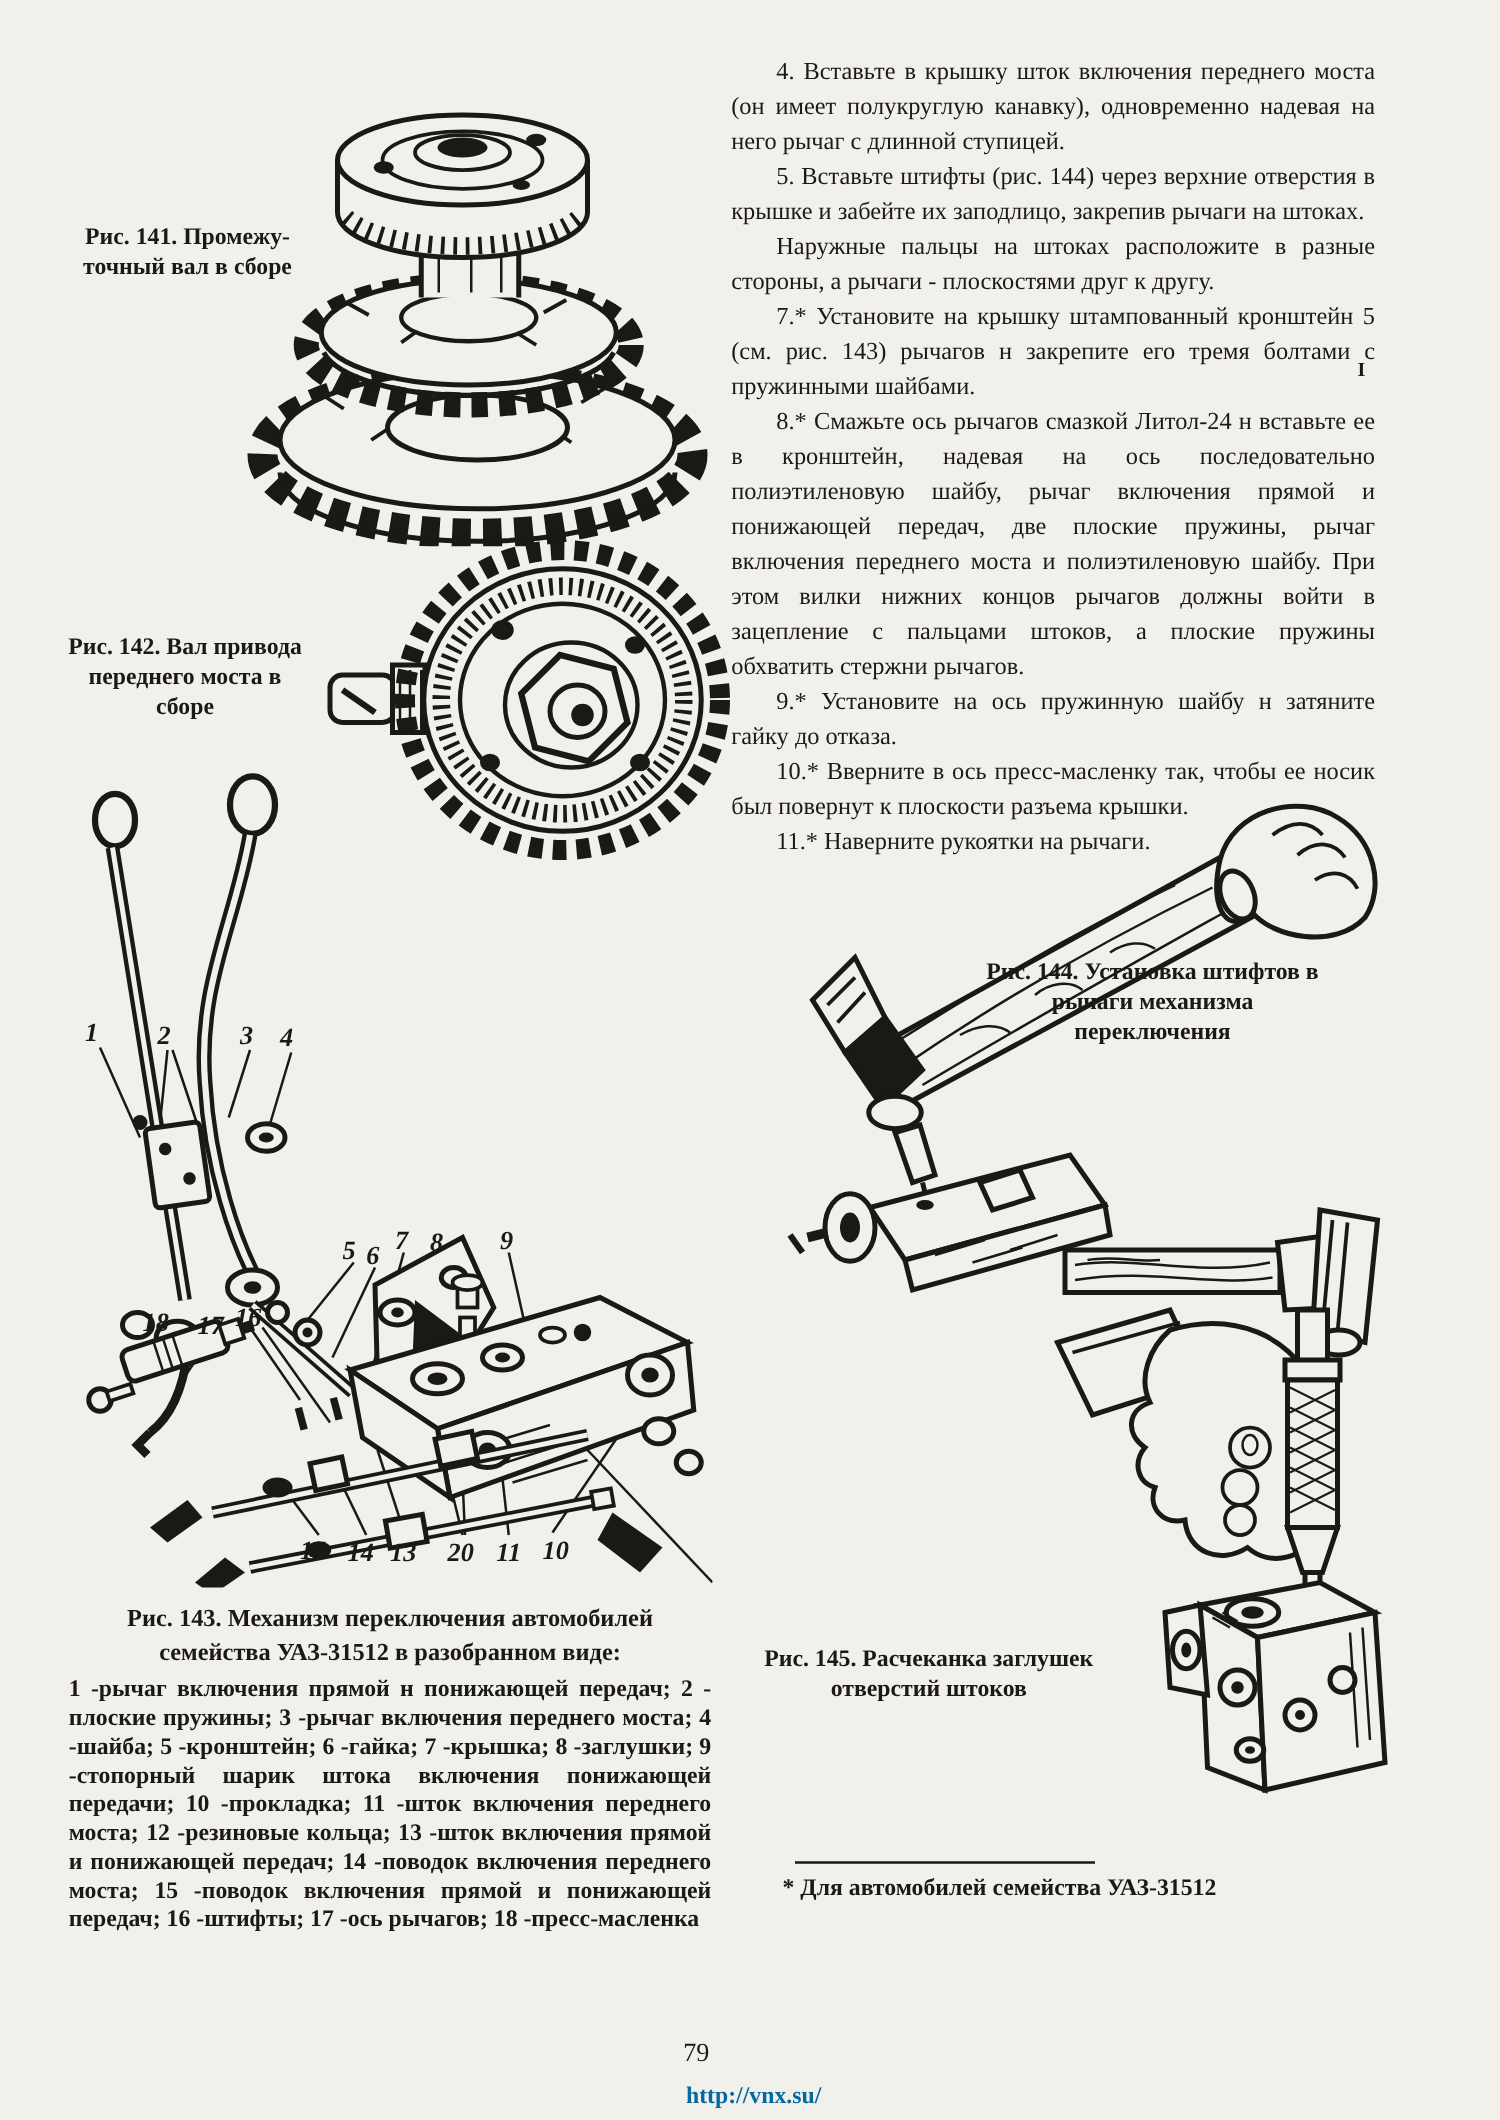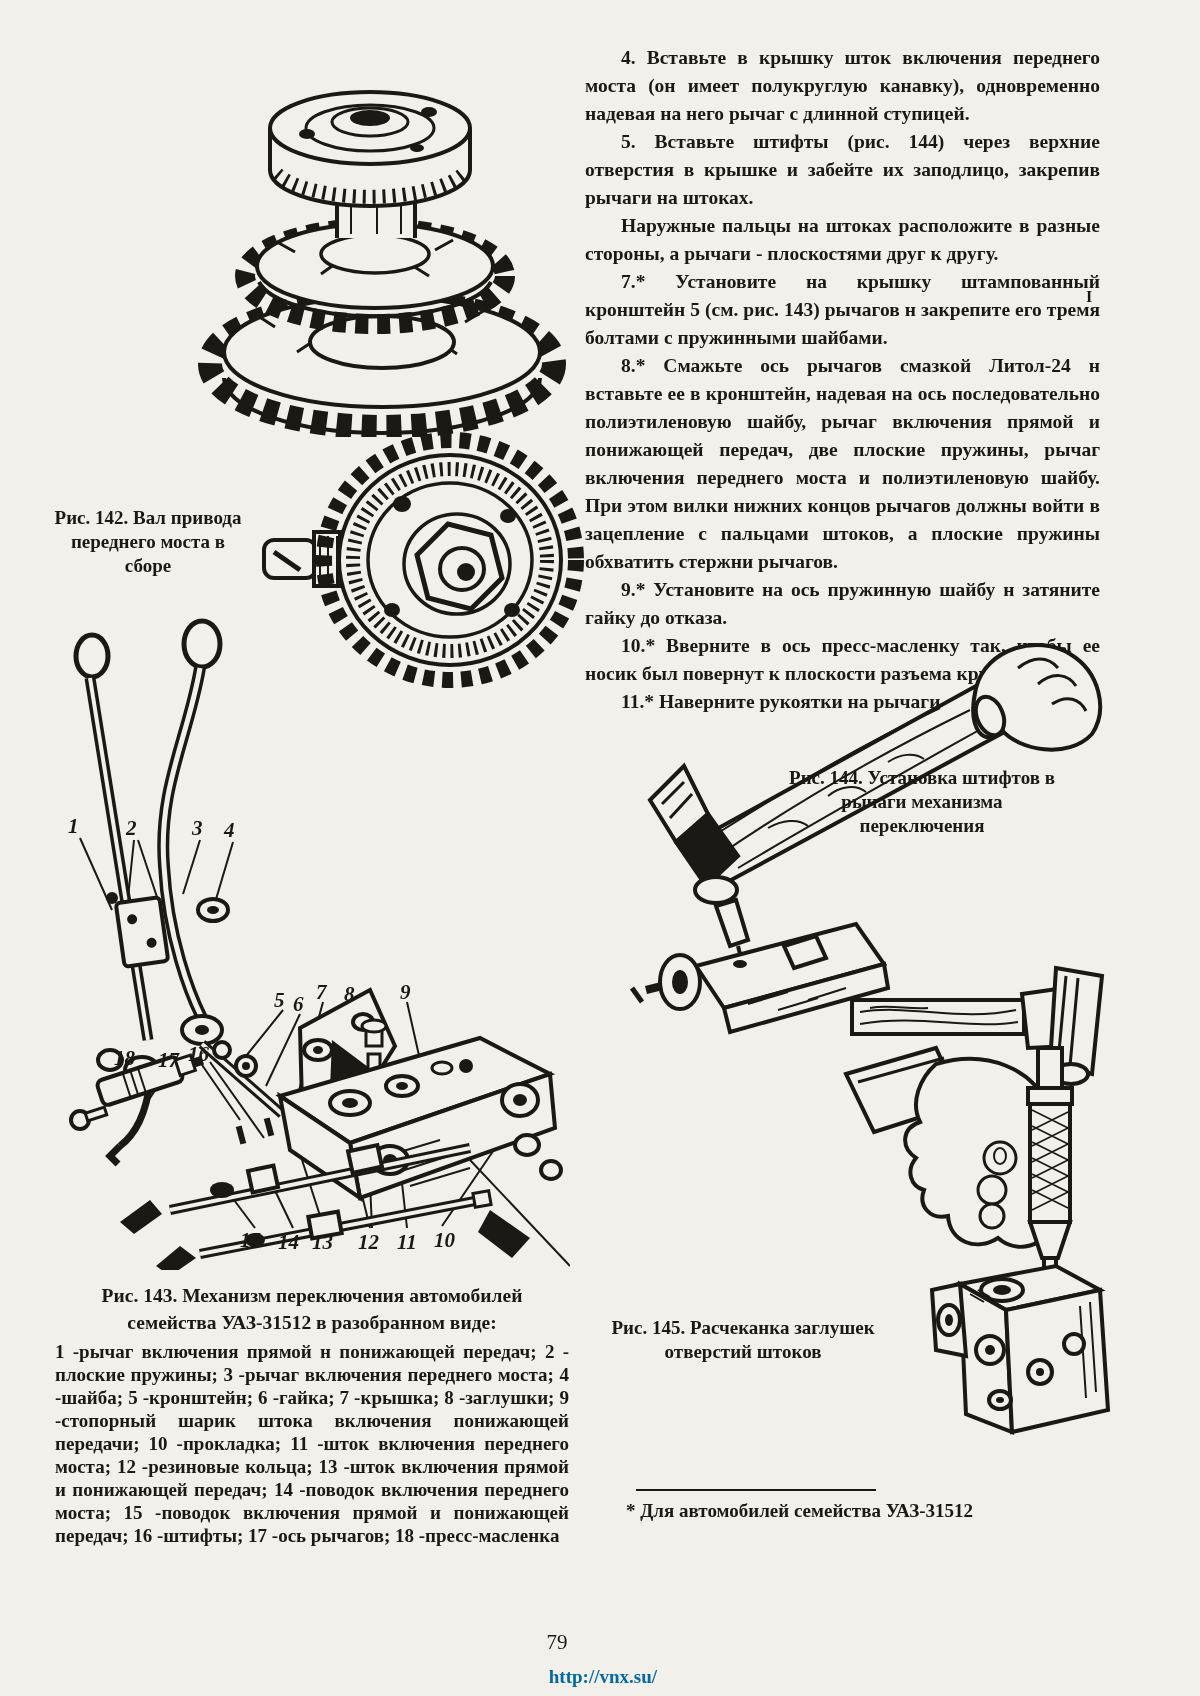--- a/index.html
+++ b/index.html
@@ -9,21 +9,21 @@
     width:1200px;height:1696px;
     background:#f2f0ea;
     font-family:"Liberation Serif","DejaVu Serif",serif;
     color:#1b1916;
     overflow:hidden;
   }
   .cap{position:absolute;font-weight:700;text-align:center;line-height:1.25;}
   .para-block{position:absolute;left:585px;top:44px;width:515px;}
   .para-block p{
     margin:0;text-align:justify;text-indent:36px;
-    font-size:19.5px;line-height:28px;font-weight:700;
+    font-size:19.5px;line-height:28px;font-weight:400;
   }
   .legend{
     position:absolute;left:55px;top:1340px;width:514px;
     font-size:19px;line-height:23px;font-weight:700;text-align:justify;
   }
   .fig-title{position:absolute;left:58px;top:1282px;width:508px;text-align:center;
     font-size:19.5px;line-height:27px;font-weight:700;}
   .flabel{position:absolute;font-style:italic;font-weight:700;font-size:21px;line-height:1;}
   .footnote-rule{position:absolute;left:636px;top:1489px;width:240px;border-top:2.5px solid #1b1916;}
   .footnote{position:absolute;left:626px;top:1500px;width:480px;font-size:19px;font-weight:700;}
@@ -74,20 +74,24 @@
     <path d="M85,76 L85,118 A100,36 0 0 0 285,118 L285,76" fill="#f2f0ea" stroke="#1b1916" stroke-width="4"></path>
     <path class="ln" d="M92,122 A100,36 0 0 0 278,122" stroke-width="14" stroke-dasharray="3 7"></path>
     <ellipse cx="185" cy="76" rx="100" ry="36" fill="#f2f0ea" stroke="#1b1916" stroke-width="4"></ellipse>
     <ellipse cx="185" cy="76" rx="64" ry="23" fill="none" stroke="#1b1916" stroke-width="3"></ellipse>
     <ellipse cx="185" cy="70" rx="38" ry="14" fill="#f2f0ea" stroke="#1b1916" stroke-width="3"></ellipse>
     <ellipse cx="185" cy="66" rx="20" ry="8" fill="#1b1916"></ellipse>
     <ellipse cx="122" cy="82" rx="8" ry="5" fill="#1b1916"></ellipse>
     <ellipse cx="244" cy="60" rx="8" ry="5" fill="#1b1916"></ellipse>
     <ellipse cx="232" cy="96" rx="7" ry="4" fill="#1b1916"></ellipse>
   </svg>
+  <div class="cap" style="left:55px;top:178px;width:190px;font-size:19px">
+    <div>Рис. 141. Промежу-</div>
+    <div>точный вал в сборе</div>
+  </div>
 
   <svg style="left:250px;top:412px" width="335" height="295" viewBox="0 0 335 295">
 
     <rect x="14" y="128" width="52" height="38" rx="10" fill="#f2f0ea" stroke="#1b1916" stroke-width="4"></rect>
     <path class="ln" d="M24,140 L50,158" stroke-width="5"></path>
     <rect x="64" y="120" width="26" height="54" fill="#f2f0ea" stroke="#1b1916" stroke-width="4"></rect>
     <rect x="88" y="126" width="20" height="44" fill="#f2f0ea" stroke="#1b1916" stroke-width="4"></rect>
     <path class="ln" d="M70,126 L70,170 M78,124 L78,172" stroke-width="2"></path>
 
     <ellipse cx="200" cy="148" rx="126" ry="120" fill="none" stroke="#1b1916" stroke-width="16" stroke-dasharray="11 8"></ellipse>
@@ -223,21 +227,21 @@
     <span class="flabel" style="left:76px;top:220px">2</span>
     <span class="flabel" style="left:142px;top:220px">3</span>
     <span class="flabel" style="left:174px;top:222px">4</span>
     <span class="flabel" style="left:224px;top:392px">5</span>
     <span class="flabel" style="left:243px;top:396px">6</span>
     <span class="flabel" style="left:266px;top:384px">7</span>
     <span class="flabel" style="left:294px;top:386px">8</span>
     <span class="flabel" style="left:350px;top:384px">9</span>
     <span class="flabel" style="left:384px;top:632px">10</span>
     <span class="flabel" style="left:347px;top:634px">11</span>
-    <span class="flabel" style="left:308px;top:634px">12</span>
+    <span class="flabel" style="left:308px;top:634px">20</span>
     <span class="flabel" style="left:262px;top:634px">13</span>
     <span class="flabel" style="left:228px;top:634px">14</span>
     <span class="flabel" style="left:190px;top:632px">15</span>
     <span class="flabel" style="left:138px;top:446px">16</span>
     <span class="flabel" style="left:108px;top:452px">17</span>
     <span class="flabel" style="left:64px;top:450px">18</span>
   </div>
 
   <div class="fig-title">
     <div>Рис. 143. Механизм переключения автомобилей</div>

